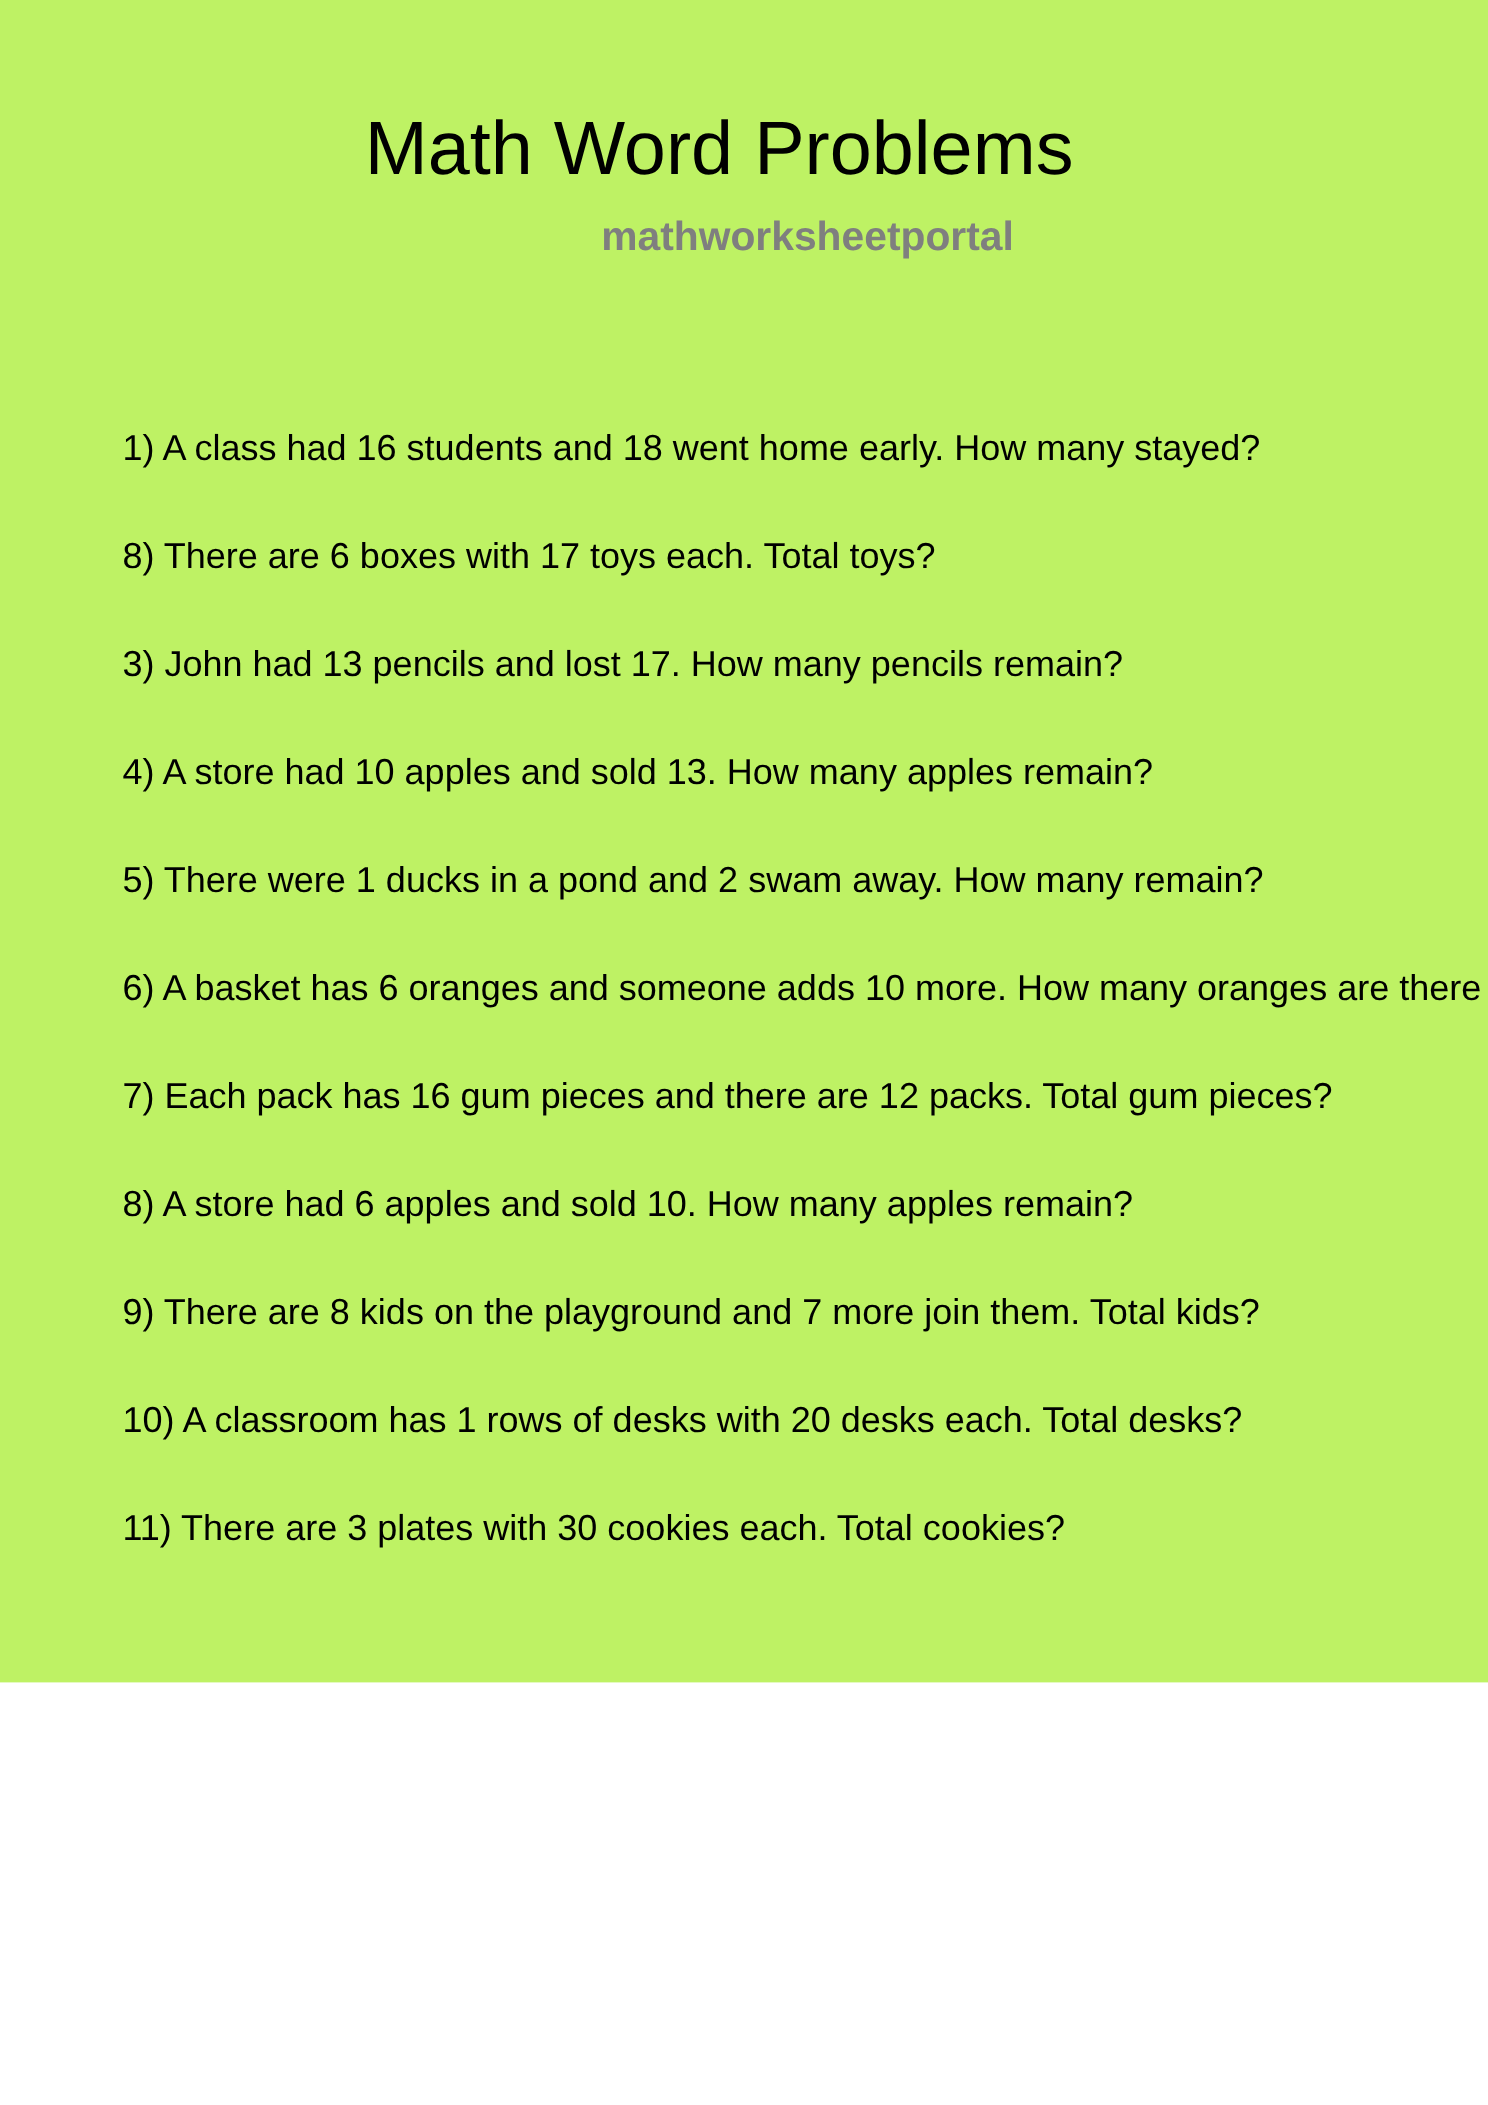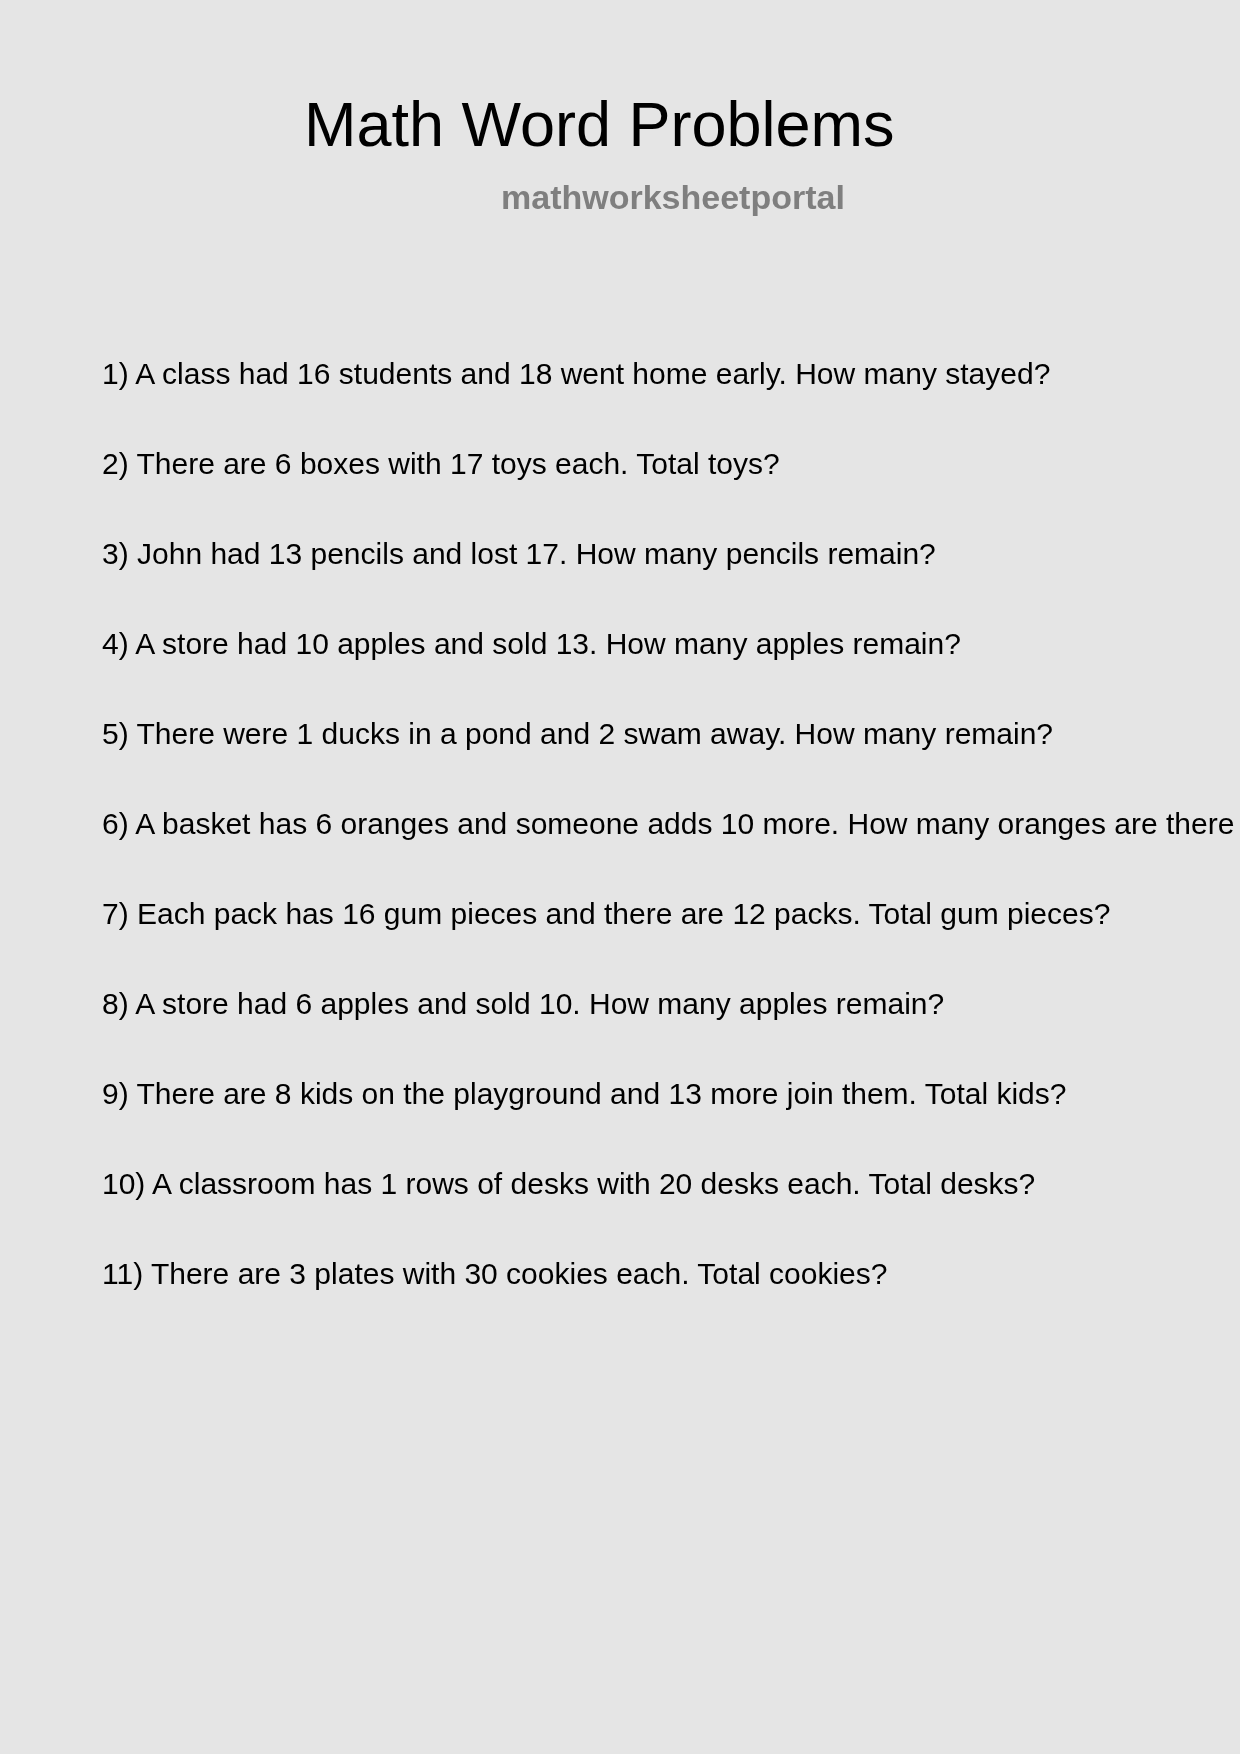--- a/index.html
+++ b/index.html
@@ -13,22 +13,22 @@
       position: relative;
       overflow: hidden;
       font-family: "Liberation Sans", sans-serif;
       color: #000000;
     }
     .page {
       position: absolute;
       left: 0;
       top: 0;
       width: 1240px;
-      height: 1754px;
-      background: #e5e5e5;
+      height: 1402px;
+      background: #bef264;
     }
     .title {
       position: absolute;
       left: 304px;
       top: 93px;
       font-size: 63px;
       line-height: 1;
       white-space: nowrap;
       color: #000000;
       margin: 0;
@@ -64,24 +64,24 @@
   </style>
 </head>
 <body>
 
 <div class="page">
   <h1 class="title">Math Word Problems</h1>
   <div class="subtitle">mathworksheetportal</div>
 
   <div class="problems">
     <div class="problem" style="top:359px">1) A class had 16 students and 18 went home early. How many stayed?</div>
-    <div class="problem" style="top:449px">2) There are 6 boxes with 17 toys each. Total toys?</div>
+    <div class="problem" style="top:449px">8) There are 6 boxes with 17 toys each. Total toys?</div>
     <div class="problem" style="top:539px">3) John had 13 pencils and lost 17. How many pencils remain?</div>
     <div class="problem" style="top:629px">4) A store had 10 apples and sold 13. How many apples remain?</div>
     <div class="problem" style="top:719px">5) There were 1 ducks in a pond and 2 swam away. How many remain?</div>
     <div class="problem" style="top:809px">6) A basket has 6 oranges and someone adds 10 more. How many oranges are there now?</div>
     <div class="problem" style="top:899px">7) Each pack has 16 gum pieces and there are 12 packs. Total gum pieces?</div>
     <div class="problem" style="top:989px">8) A store had 6 apples and sold 10. How many apples remain?</div>
-    <div class="problem" style="top:1079px">9) There are 8 kids on the playground and 13 more join them. Total kids?</div>
+    <div class="problem" style="top:1079px">9) There are 8 kids on the playground and 7 more join them. Total kids?</div>
     <div class="problem" style="top:1169px">10) A classroom has 1 rows of desks with 20 desks each. Total desks?</div>
     <div class="problem" style="top:1259px">11) There are 3 plates with 30 cookies each. Total cookies?</div>
   </div>
 </div>
 
 </body></html>

